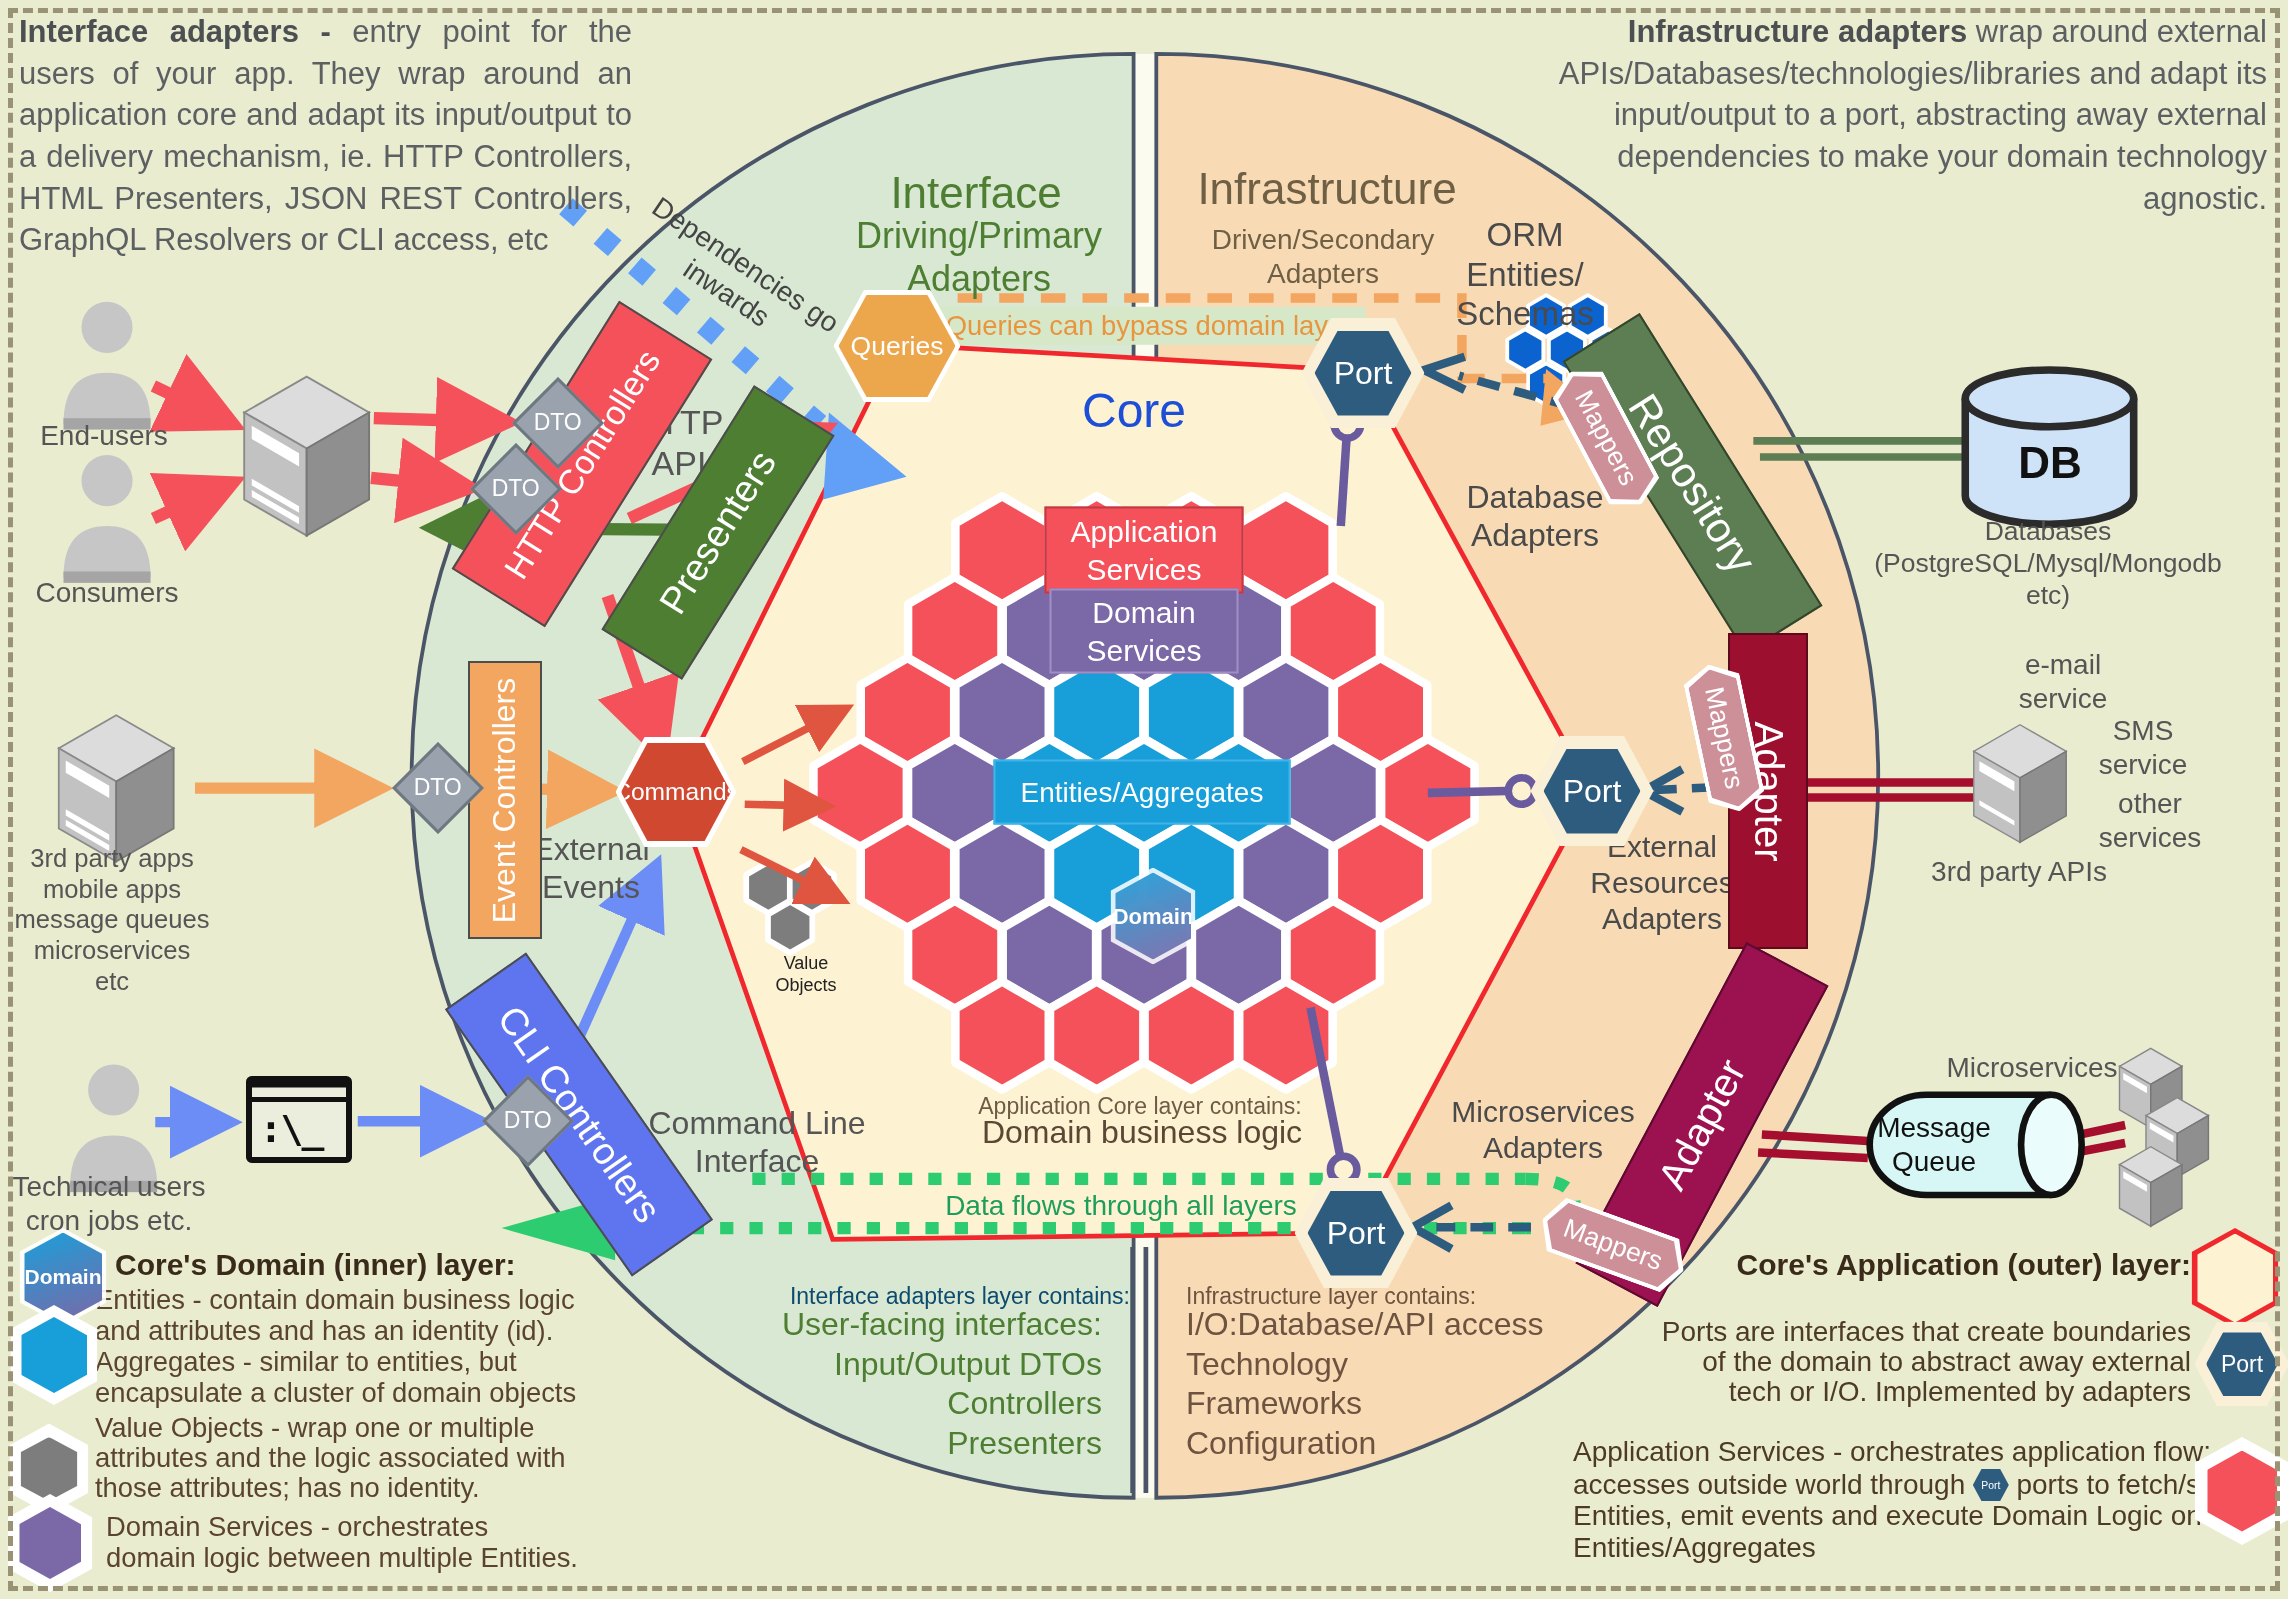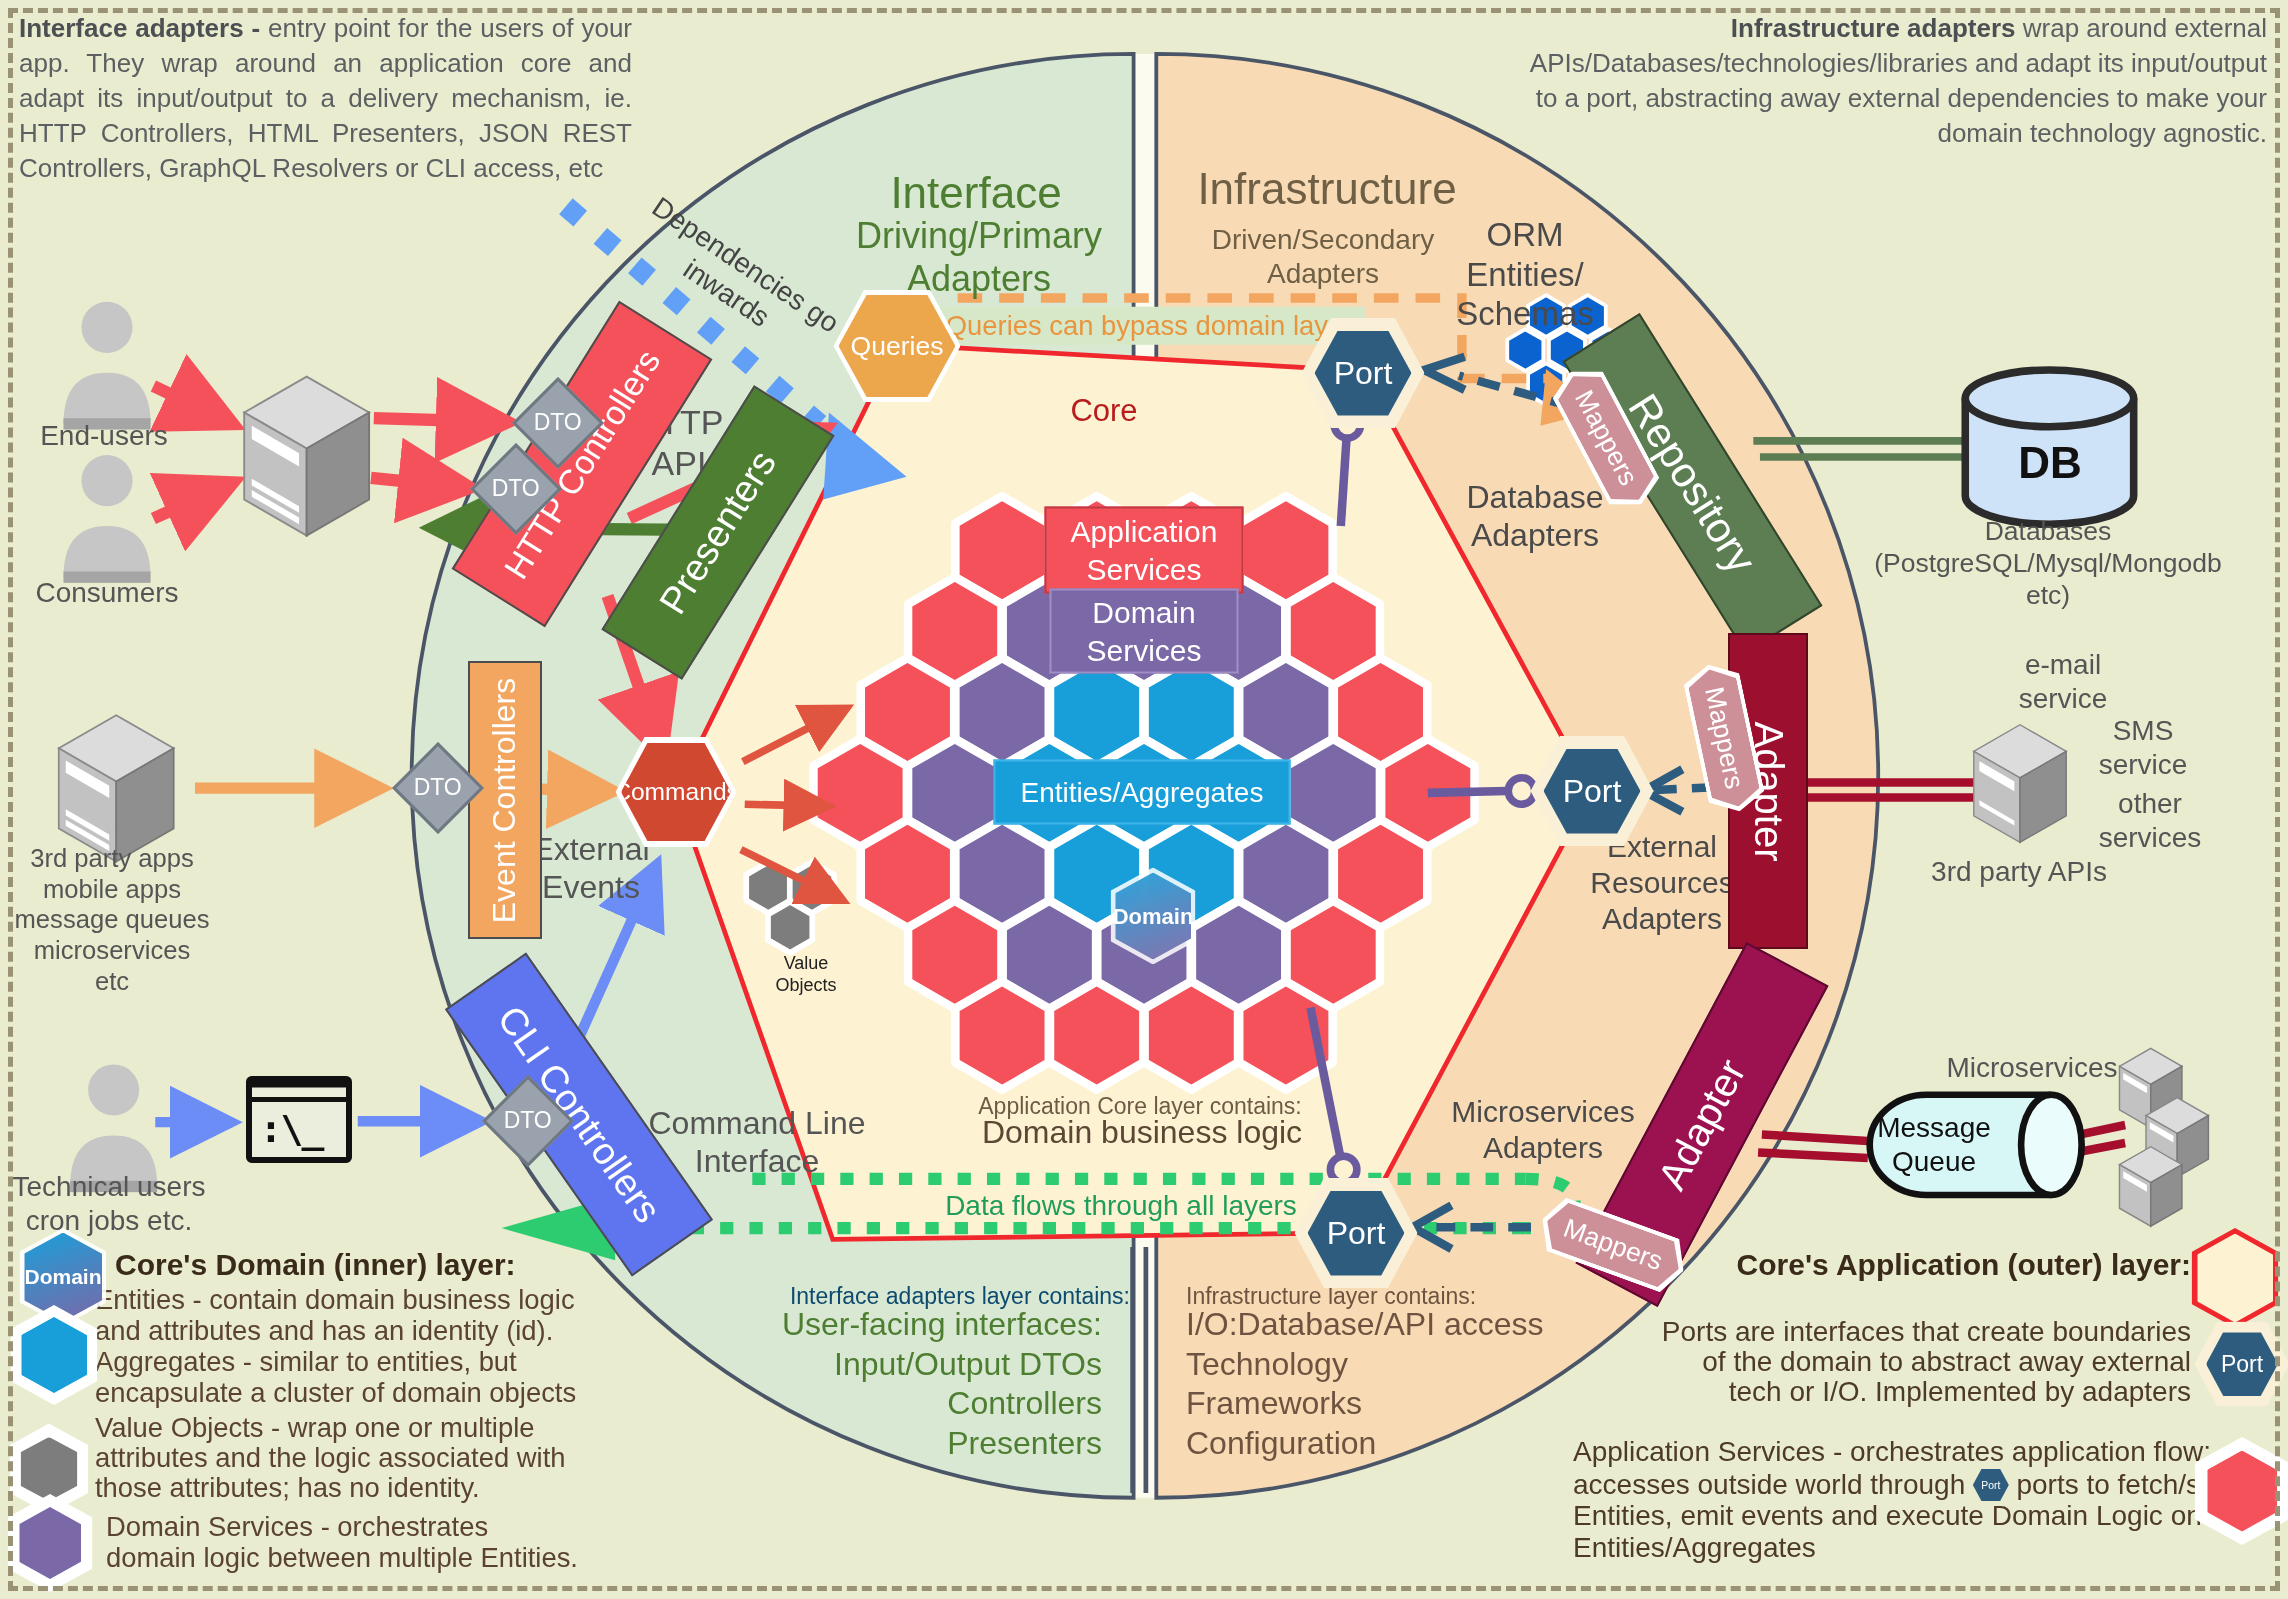--- a/index.html
+++ b/index.html
@@ -3,21 +3,21 @@
 <meta charset="utf-8">
 <style>
   html,body{margin:0;padding:0;}
   body{background:#e9ecce;font-family:"Liberation Sans",sans-serif;}
   .canvas{position:relative;width:2288px;height:1599px;background:#e9ecce;overflow:hidden;}
   .frame{position:absolute;inset:7.6px;border:5.7px dashed #9a9274;pointer-events:none;z-index:60;}
   svg.layer{position:absolute;left:0;top:0;z-index:1;}
   .lbl{position:absolute;transform:translate(-50%,-50%);white-space:pre-line;text-align:center;z-index:20;line-height:1.2;}
   .left-align{text-align:left;transform:translate(0,-50%);}
   .right-align{text-align:right;transform:translate(0,-50%);}
-  .note{position:absolute;color:#5c6063;font-size:26px;line-height:1.34;z-index:20;}
+  .note{position:absolute;color:#5c6063;font-size:31px;line-height:1.34;z-index:20;}
   .note b{color:#4c5053;}
   .cc{position:absolute;transform:translate(-50%,-50%);display:flex;align-items:center;justify-content:center;z-index:25;}
   .hexEW{clip-path:polygon(0% 50%,24% 0%,76% 0%,100% 50%,76% 100%,24% 100%);display:flex;align-items:center;justify-content:center;}
   .hexNS{clip-path:polygon(50% 0%,100% 24%,100% 76%,50% 100%,0% 76%,0% 24%);display:flex;align-items:center;justify-content:center;}
   .tag{clip-path:polygon(10% 0%,90% 0%,100% 50%,90% 100%,10% 100%,0% 50%);display:flex;align-items:center;justify-content:center;}
   .bar{position:absolute;display:flex;align-items:center;justify-content:center;color:#fff;border:2.8px solid #4d4d4d;z-index:24;}
   .dto{position:absolute;transform:translate(-50%,-50%) rotate(45deg);background:#9aa3ad;border:3.8px solid #6f7780;display:flex;align-items:center;justify-content:center;z-index:26;}
   .dto span{transform:rotate(-45deg);color:#fff;font-size:23px;}
   .grad{background:linear-gradient(160deg,#1b9fd9 0%,#7b68a7 100%);}
   .terminal{position:absolute;left:246px;top:1076px;width:106px;height:87px;border:6.6px solid #111;border-radius:5.7px;background:#eceedd;z-index:25;box-sizing:border-box;}
@@ -259,21 +259,21 @@
       <path d="M2168,1157 h-132 a60,53 0 0 0 0,106 h132" fill="#d7f7f6" stroke="#111" stroke-width="7"></path>
       <ellipse cx="2168" cy="1210" rx="32" ry="53" fill="#eafcfb" stroke="#111" stroke-width="7"></ellipse>
     </g>
   </svg>
 
   <div class="note" style="left:19px;top:11.4px;width:613px;text-align:justify;"><b>Interface adapters -</b><span> entry point for the users of your app. They wrap around an application core and adapt its input/output to a delivery mechanism, ie. HTTP Controllers, HTML Presenters, JSON REST Controllers, GraphQL Resolvers or CLI access, etc</span></div>
   <div class="note" style="right:21px;top:11.4px;width:748px;text-align:right;"><b>Infrastructure adapters</b><span> wrap around external APIs/Databases/technologies/libraries and adapt its input/output to a port, abstracting away external dependencies to make your domain technology agnostic.</span></div>
 
   <div class="lbl" style="left:976px;top:193px;font-size:44px;color:#4e7e32;">Interface</div>
   <div class="lbl" style="left:1327px;top:189px;font-size:44px;color:#6e5f45;">Infrastructure</div>
-  <div class="lbl" style="left:1104px;top:411px;font-size:31px;color:#b91c1c;">Core</div>
+  <div class="lbl" style="left:1134px;top:411px;font-size:48px;color:#1d4ed8;">Core</div>
   <div class="lbl" style="left:979px;top:257px;font-size:36px;color:#4e7e32;">Driving/Primary
 Adapters</div>
   <div class="lbl" style="left:1323px;top:257px;font-size:28px;color:#6e5f45;">Driven/Secondary
 Adapters</div>
   <div class="lbl" style="left:1525px;top:274px;font-size:33px;color:#4a4a4a;">ORM
 Entities/
 Schemas</div>
 
   <div class="lbl" style="left:104px;top:436px;font-size:28px;color:#555;">End-users</div>
   <div class="lbl" style="left:107px;top:593px;font-size:28px;color:#555;">Consumers</div>

